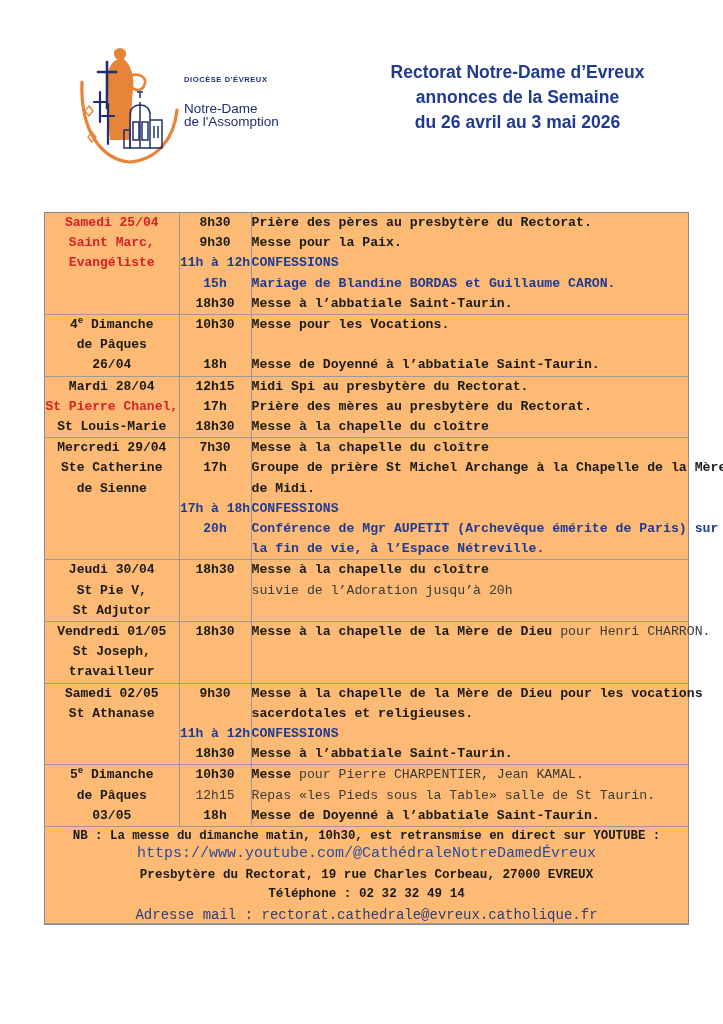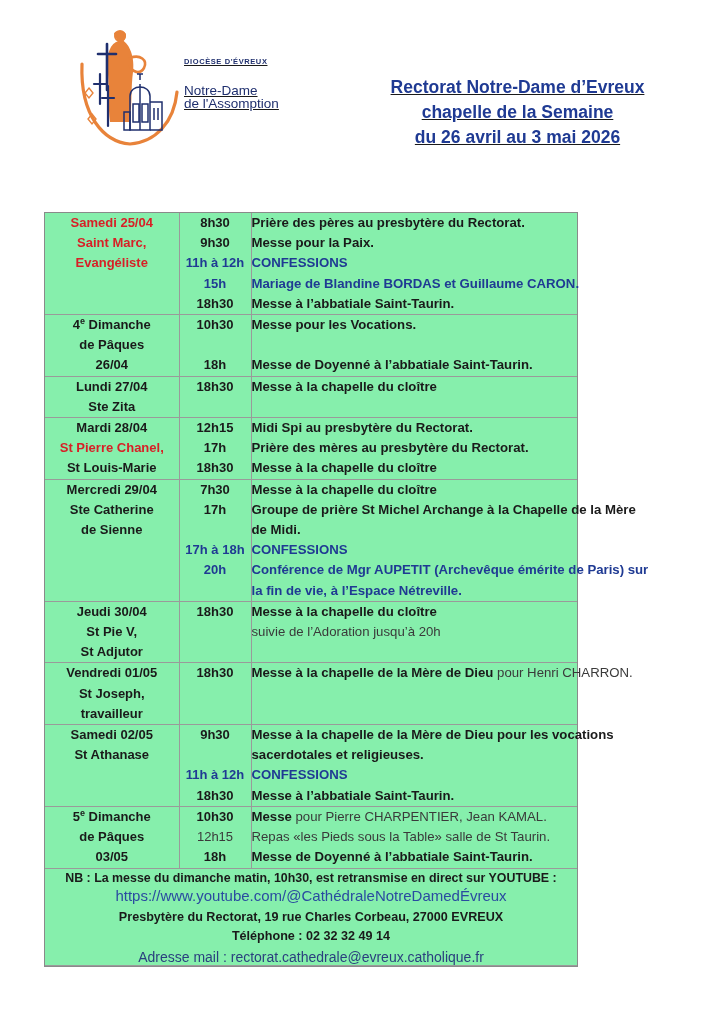--- a/index.html
+++ b/index.html
@@ -12,25 +12,24 @@
     height: 1024px;
     font-family: "Liberation Sans", sans-serif;
     color: #1a1a1a;
     position: relative;
     overflow: hidden;
   }
 
   
   .header {
     display: flex;
-    align-items: flex-end;
+    align-items: flex-start;
     padding: 48px 0 0 0;
     height: 150px;
     box-sizing: border-box;
-    text-decoration: underline;
   }
   .logo-block {
     width: 270px;
     margin-left: 78px;
     display: flex;
     align-items: flex-start;
   }
   .logo-mark {
     width: 104px;
     height: 120px;
@@ -77,24 +76,25 @@
     font-size: 17.5px;
     line-height: 1.42;
   }
   .title-block div { white-space: nowrap; }
 
   
   .sheet {
     position: absolute;
     left: 44px;
     top: 212px;
-    width: 534px;
+    width: 645px;
     border: 1.4px solid #8a8a8a;
     box-sizing: border-box;
-    background: #86efac;
+    background: #fdba74;
+    font-family: Liberation Mono, monospace;
   }
   table.sched {
     border-collapse: collapse;
     width: 100%;
     table-layout: fixed;
   }
   table.sched td {
     border: 1px solid #9a9a9a;
     vertical-align: top;
     padding: 0;
@@ -227,21 +227,21 @@
 
     <div class="logo-words">
       <div class="logo-diocese">DIOCÈSE D'ÉVREUX</div>
       <div class="logo-nd">Notre-Dame</div>
       <div class="logo-assomption">de l'Assomption</div>
     </div>
   </div>
 
   <div class="title-block">
     <div>Rectorat Notre-Dame d’Evreux</div>
-    <div>chapelle de la  Semaine</div>
+    <div>annonces de la  Semaine</div>
     <div>du 26 avril au 3 mai 2026</div>
   </div>
 </div>
 
 <div class="sheet">
   <table class="sched">
     <colgroup>
       <col class="c-day">
         <col class="c-time">
         <col class="c-evt">
@@ -280,34 +280,20 @@
             <div class="ln ">18h</div>
           </td>
           <td class="evt-cell">
             <div class="ln"><span class="">Messe  pour les Vocations.</span></div>
             <div class="ln spacer">&nbsp;</div>
             <div class="ln"><span class="">Messe de Doyenné à l’abbatiale Saint-Taurin.</span></div>
           </td>
         </tr>
         <tr>
           <td class="day-cell">
-            <div class="ln">Lundi 27/04</div>
-            <div class="ln">Ste Zita</div>
-          </td>
-          <td class="time-cell">
-            <div class="ln ">18h30</div>
-            <div class="ln spacer">&nbsp;</div>
-          </td>
-          <td class="evt-cell">
-            <div class="ln"><span class="">Messe à la chapelle du cloître</span></div>
-            <div class="ln spacer">&nbsp;</div>
-          </td>
-        </tr>
-        <tr>
-          <td class="day-cell">
             <div class="ln">Mardi 28/04</div>
             <div class="ln red">St Pierre Chanel,</div>
             <div class="ln">St Louis-Marie</div>
           </td>
           <td class="time-cell">
             <div class="ln ">12h15</div>
             <div class="ln ">17h</div>
             <div class="ln ">18h30</div>
           </td>
           <td class="evt-cell">

